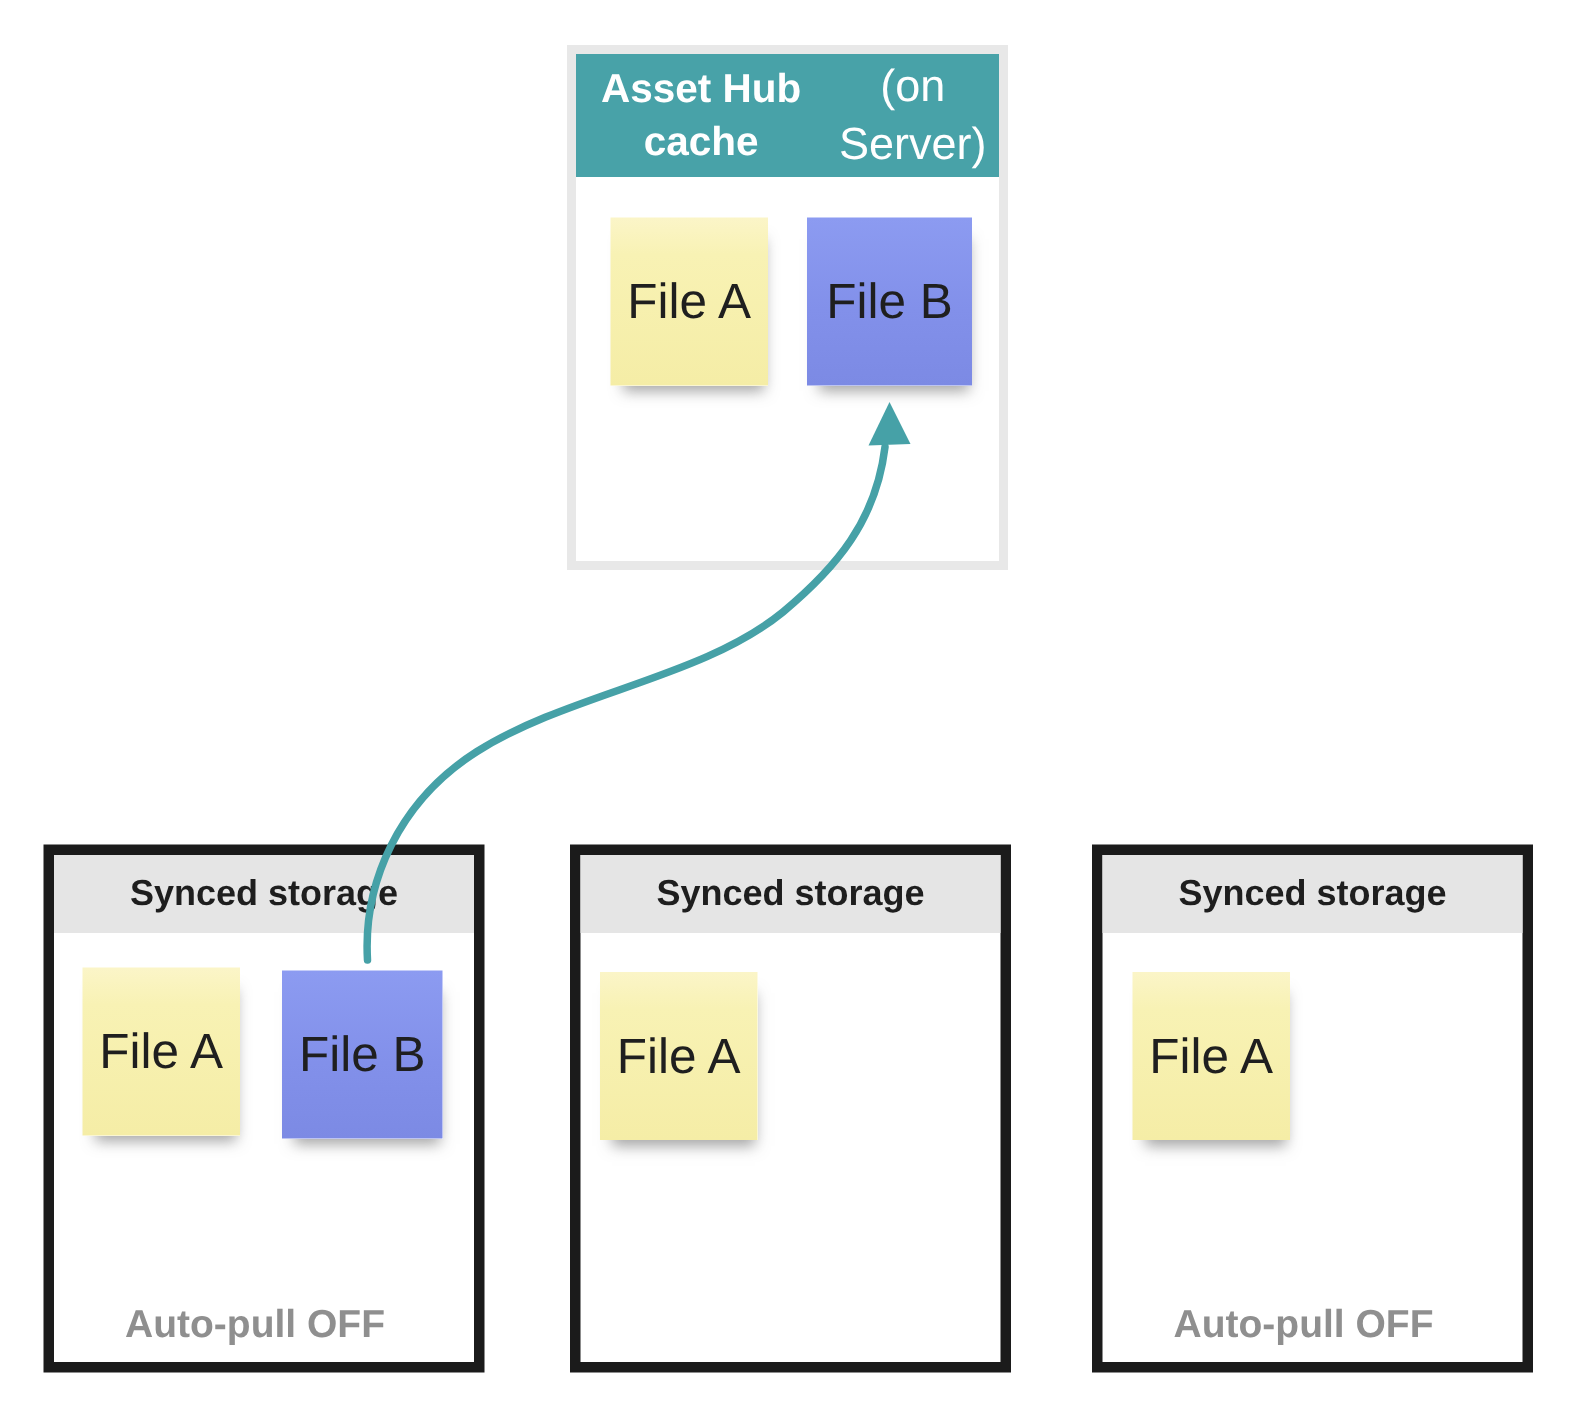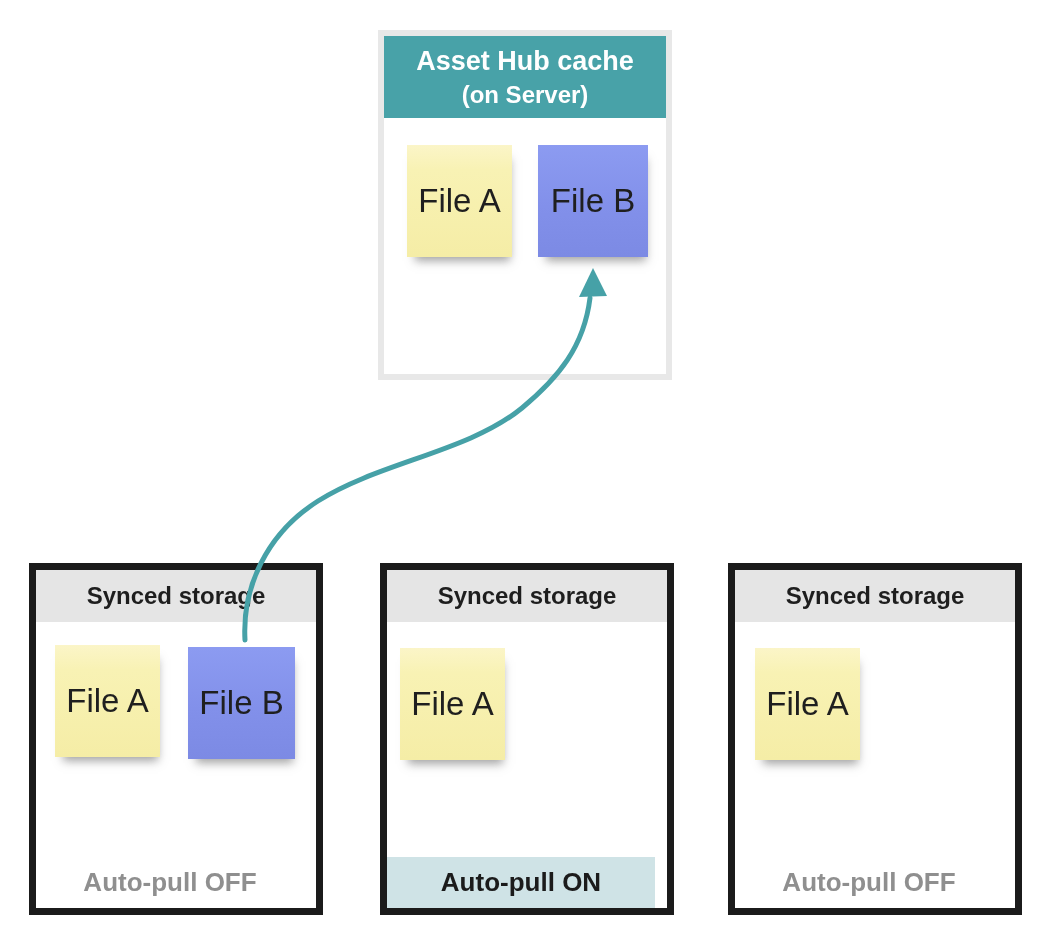--- a/index.html
+++ b/index.html
@@ -21,27 +21,26 @@
     border: 6px solid #e8e8e8;
     box-sizing: border-box;
   }
   .hub-header {
     position: absolute;
     left: 0; top: 0; right: 0;
     height: 82px;
     background: #48a2a8;
     color: #ffffff;
     display: flex;
-    flex-direction: column;
     align-items: center;
     justify-content: center;
     text-align: center;
   }
   .hub-title { font-size: 27px; font-weight: 700; line-height: 1.3; }
-  .hub-subtitle { font-size: 24px; font-weight: 700; line-height: 1.3; }
+  .hub-subtitle { font-size: 30px; font-weight: 400; line-height: 1.3; }
 
   
   .note {
     position: absolute;
     width: 105px; height: 112px;
     display: flex;
     align-items: center;
     justify-content: center;
     font-size: 33px;
     font-weight: 400;
@@ -145,21 +144,20 @@
     <div class="storage-footer off">Auto-pull OFF</div>
   </div>
 
   <div class="storage-box pos-1">
     <div class="storage-header">
       <span>Synced storage</span>
     </div>
     <div class="note yellow" style="left:13px; top:78px;">
       <span>File A</span>
     </div>
-    <div class="storage-footer on">Auto-pull ON</div>
   </div>
 
   <div class="storage-box pos-2">
     <div class="storage-header">
       <span>Synced storage</span>
     </div>
     <div class="note yellow" style="left:20px; top:78px;">
       <span>File A</span>
     </div>
     <div class="storage-footer off">Auto-pull OFF</div>

